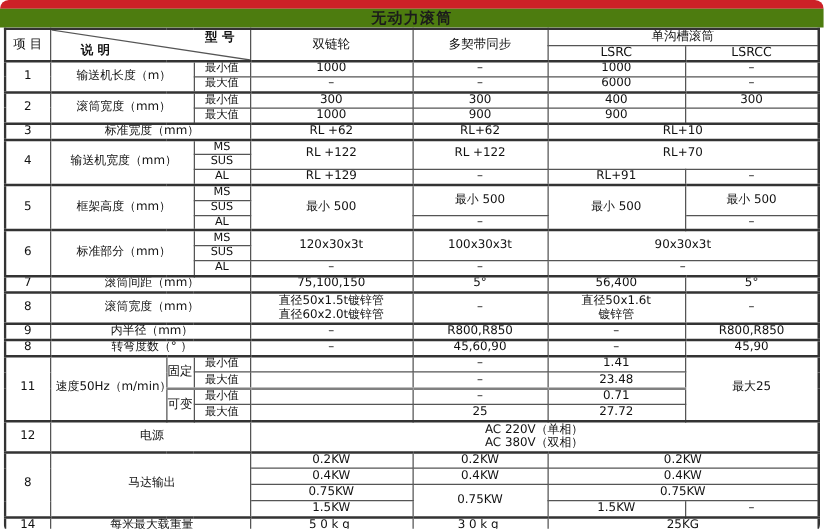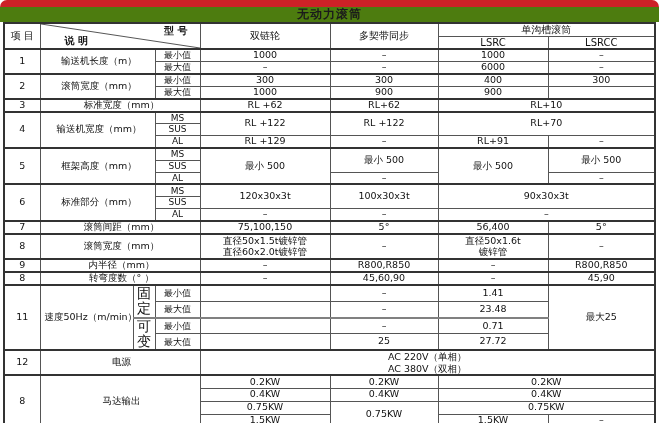--- a/index.html
+++ b/index.html
@@ -23,21 +23,21 @@
     font-size:9.5px; font-weight:normal; line-height:1.15; color:#111;
     overflow:hidden; white-space:nowrap;
   }
   th { font-size:10px; }
   table { border:2px solid #333; }
   tr.grp td, tr.grp th { border-top:2px solid #333; }
   tr.mid td { border-top:2px solid #808080; }
   .h11{height:11px}.h12{height:12px}.h13{height:13px}.h14{height:14px}.h25{height:25px}
   td.lbl { text-align:center; padding-left:4px; }
   td.sub { font-size:9px; }
-  td.vert { white-space:normal; line-height:1.1; font-size:14px; padding:0; }
+  td.vert { white-space:normal; line-height:1.1; font-size:10px; padding:0; }
   td.two-line { white-space:normal; line-height:1.2; }
   .sp { letter-spacing:3px; }
 
   
   th.diag { position:relative; padding:0;font-weight:bold; }
   th.diag svg { position:absolute; top:0; left:0; width:100%; height:100%; }
   th.diag .model { position:absolute; top:1px; right:12px; font-size:10px; }
   th.diag .desc  { position:absolute; bottom:2px; left:24px; font-size:10px; }
 </style>
 </head>

